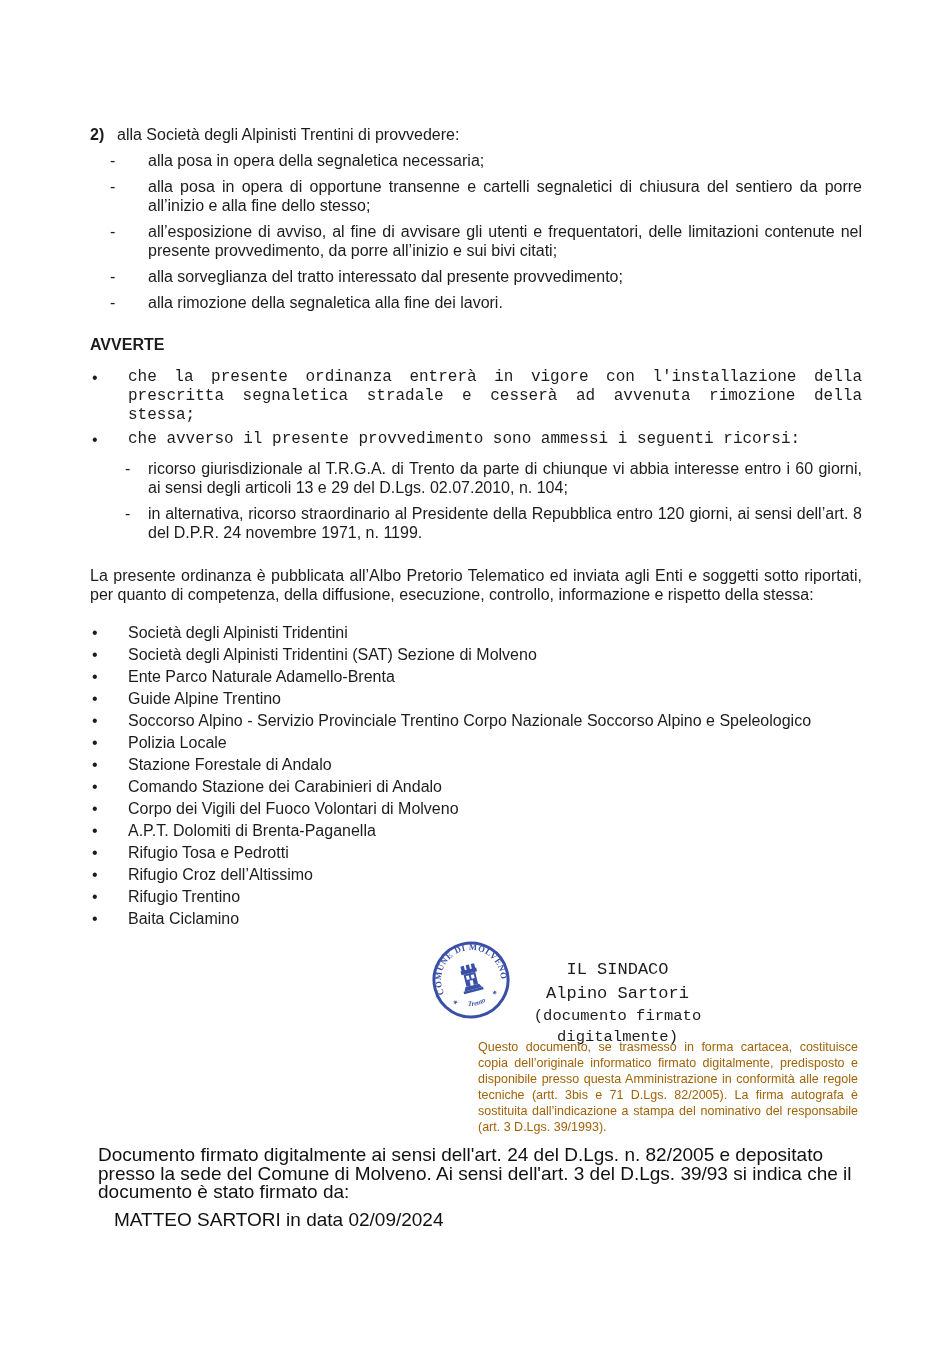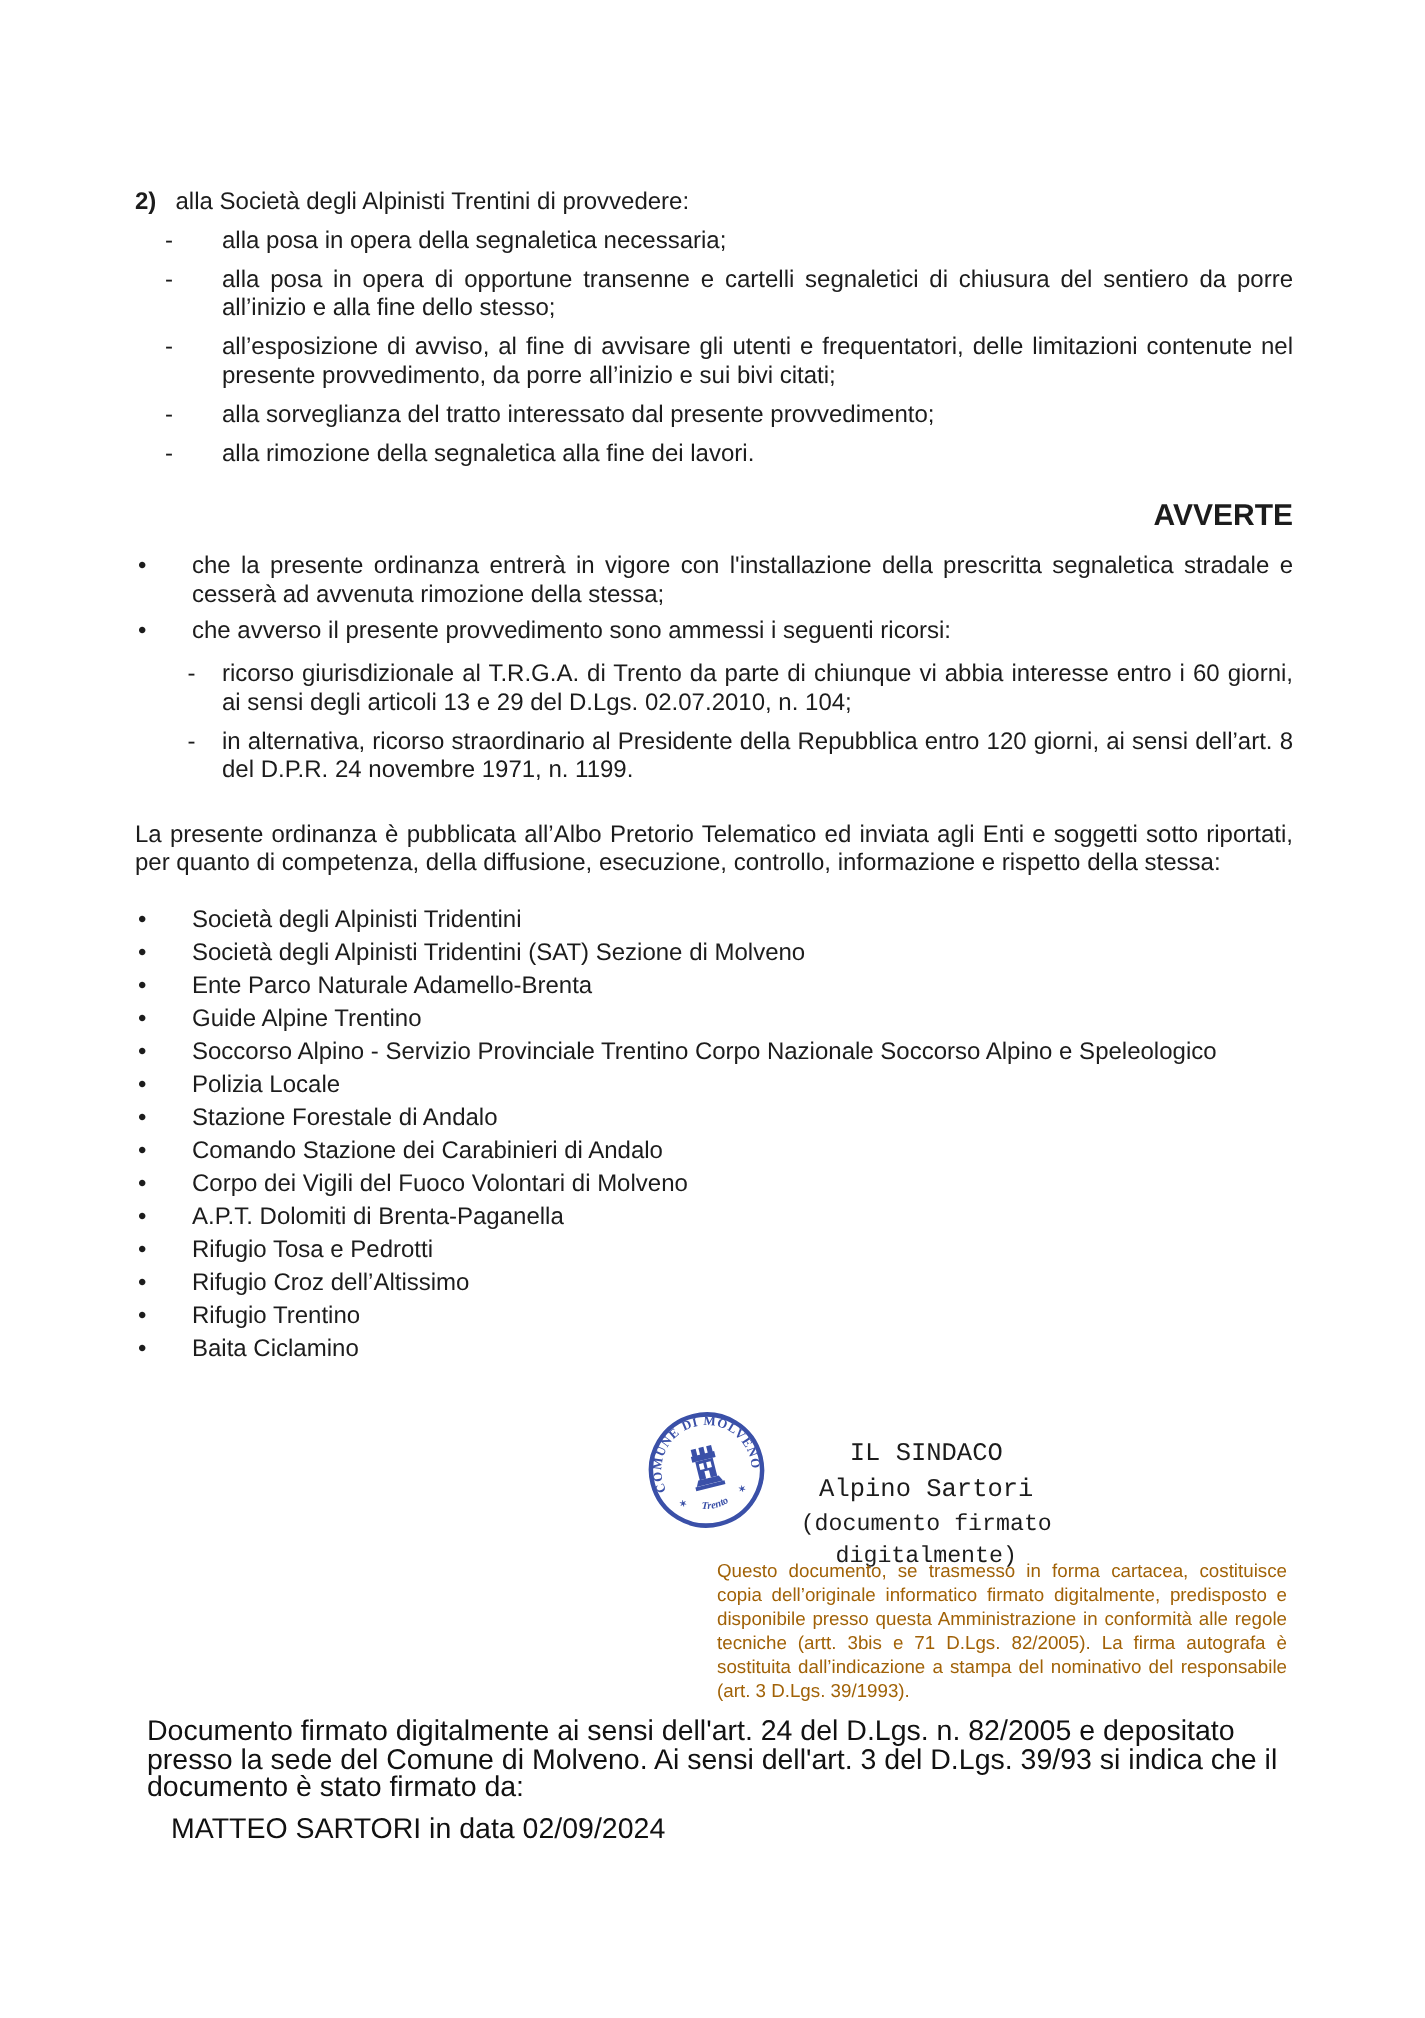--- a/index.html
+++ b/index.html
@@ -25,29 +25,29 @@
   .item2-intro { display: flex; margin: 0 0 7px 0; }
   .item2-num { font-weight: bold; flex: 0 0 27px; }
   .item2-text { flex: 1; }
 
   .dash-row { display: flex; margin: 0 0 7px 0; }
   .dash-row .marker { flex: 0 0 58px; padding-left: 20px; box-sizing: border-box; }
   .dash-row .txt { flex: 1; text-align: justify; }
 
   .avverte-heading {
     font-weight: bold;
-    text-align: right;
-    font-size: 20px;
+    text-align: left;
+    font-size: 16px;
     line-height: 19px;
     margin: 23px 0 14px 0;
   }
 
   .bullet-row { display: flex; margin: 0 0 5px 0; }
   .bullet-row .marker { flex: 0 0 38px; padding-left: 2px; box-sizing: border-box; }
-  .bullet-row .txt { flex: 1; text-align: justify; }
+  .bullet-row .txt { flex: 1; text-align: justify; font-family: Liberation Mono, monospace; }
 
   .appeals { margin-top: 10px; }
   .appeal-row { display: flex; margin: 0 0 7px 0; }
   .appeal-row .marker { flex: 0 0 58px; padding-left: 35px; box-sizing: border-box; }
   .appeal-row .txt { flex: 1; text-align: justify; }
 
   .publication-paragraph {
     margin: 24px 0 0 0;
     text-align: justify;
   }

